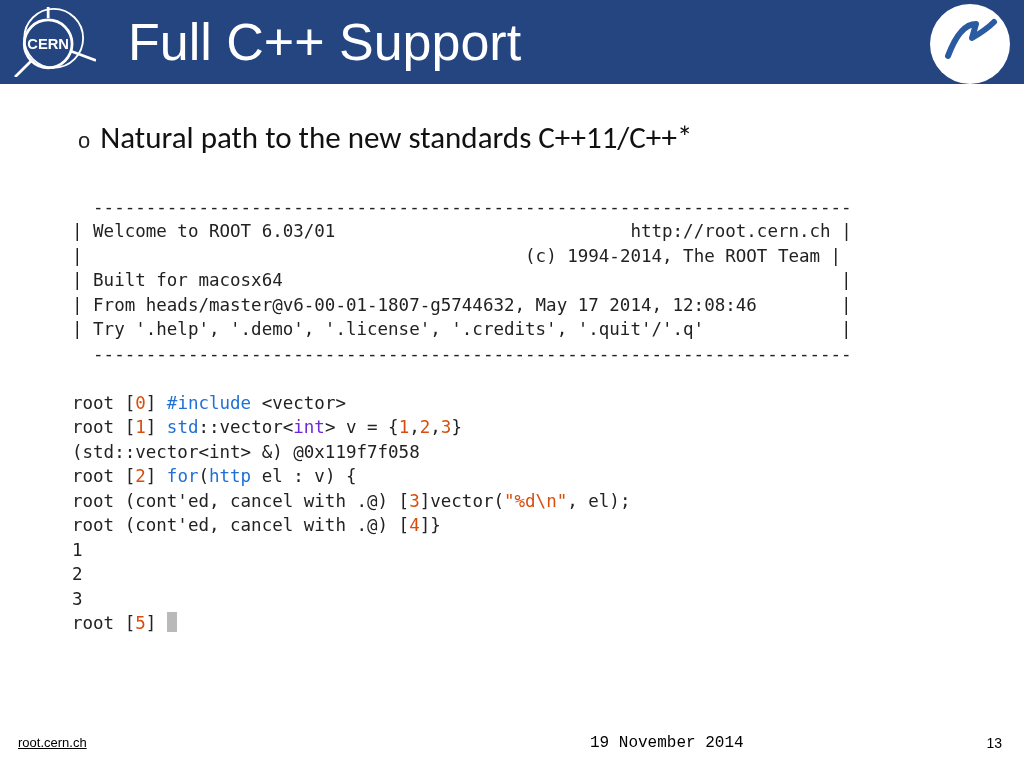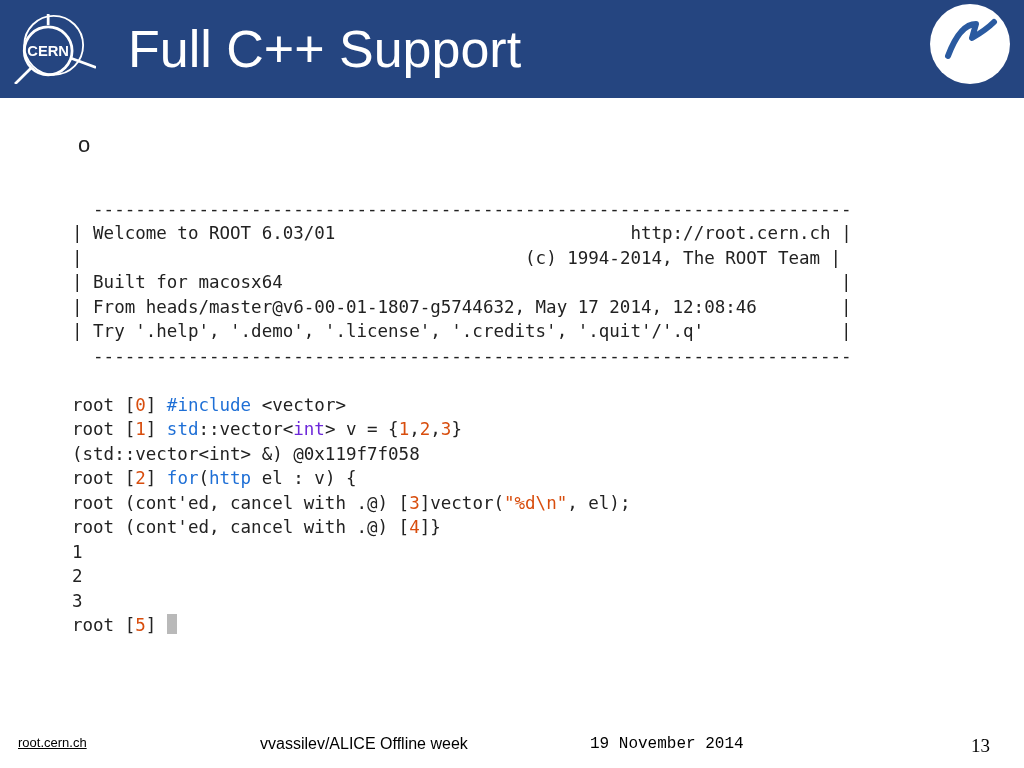--- a/index.html
+++ b/index.html
@@ -1,19 +1,19 @@
 <!DOCTYPE html>
 <html><head>
 <meta charset="utf-8">
 <style>
   * { box-sizing: border-box; margin: 0; padding: 0; }
   html, body { width: 1024px; height: 768px; font-family: Arial, Helvetica, sans-serif; background: #fff; }
   .header {
     background: #254580;
-    height: 98px;
+    height: 84px;
     display: flex;
     align-items: center;
     position: relative;
   }
   .cern-logo {
     width: 100px;
     height: 84px;
     display: flex;
     align-items: center;
     justify-content: center;
@@ -61,43 +61,42 @@
     height: 20px;
     background: #b9b9b9;
     vertical-align: -3px;
   }
   .footer {
     position: absolute;
     bottom: 18px;
     left: 0;
     width: 1024px;
     display: flex;
-    align-items: flex-start;
+    align-items: center;
     font-size: 16px;
   }
   .footer-left {
     margin-left: 18px;
     text-decoration: underline;
     color: #000;
     font-size: 13px;
   }
   .footer-center {
     position: absolute;
     left: 260px;
   }
   .footer-date {
     position: absolute;
     left: 590px;
     font-family: Liberation Mono, monospace;
   }
   .footer-page {
     position: absolute;
-    right: 34px;
-    font-size: 19px;
-    font-family: Liberation Serif, serif;
+    right: 22px;
+    font-size: 14px;
   }
 </style>
 </head>
 <body>
 
 <div class="header">
   <div class="cern-logo">
     <svg width="92" height="70" viewBox="0 0 100 76">
       <circle cx="48" cy="40" r="26" fill="none" stroke="#fff" stroke-width="3"></circle>
       <circle cx="54" cy="34" r="32" fill="none" stroke="#fff" stroke-width="2"></circle>
@@ -111,20 +110,21 @@
   <div class="root-badge">
     <svg width="56" height="56" viewBox="0 0 56 56">
       <path d="M6 40 Q18 8 34 8 L30 22 Q44 14 52 6" fill="none" stroke="#2a5aa0" stroke-width="6" stroke-linecap="round" stroke-linejoin="round"></path>
     </svg>
   </div>
 </div>
 
 <div class="body">
   <div class="bullet-row">
     <span class="bullet-marker">o</span>
+    <span class="bullet-text">Natural path to the new standards C++11/C++*</span>
   </div>
 
   <div class="terminal-img">
 <span>  ------------------------------------------------------------------------</span>
 <span><span>| Welcome to ROOT 6.03/01</span>                            <span>http://root.cern.ch |</span></span>
 <span><span>|</span>                                          <span>(c) 1994-2014, The ROOT Team |</span></span>
 <span>| Built for macosx64                                                     |</span>
 <span>| From heads/master@v6-00-01-1807-g5744632, May 17 2014, 12:08:46        |</span>
 <span>| Try '.help', '.demo', '.license', '.credits', '.quit'/'.q'             |</span>
 <span>  ------------------------------------------------------------------------</span>
@@ -137,16 +137,15 @@
 <span><span>root (cont'ed, cancel with .@) [</span><span class="num">4</span><span>]}</span></span>
 <span>1</span>
 <span>2</span>
 <span>3</span>
 <span><span>root [</span><span class="num">5</span><span>] </span><span class="cursor"></span></span>
 </div>
 </div>
 
 <div class="footer">
   <a class="footer-left">root.cern.ch</a>
-  <span class="footer-center">vvassilev/ALICE Offline week</span>
   <span class="footer-date">19 November 2014</span>
   <span class="footer-page">13</span>
 </div>
 
 </body></html>

